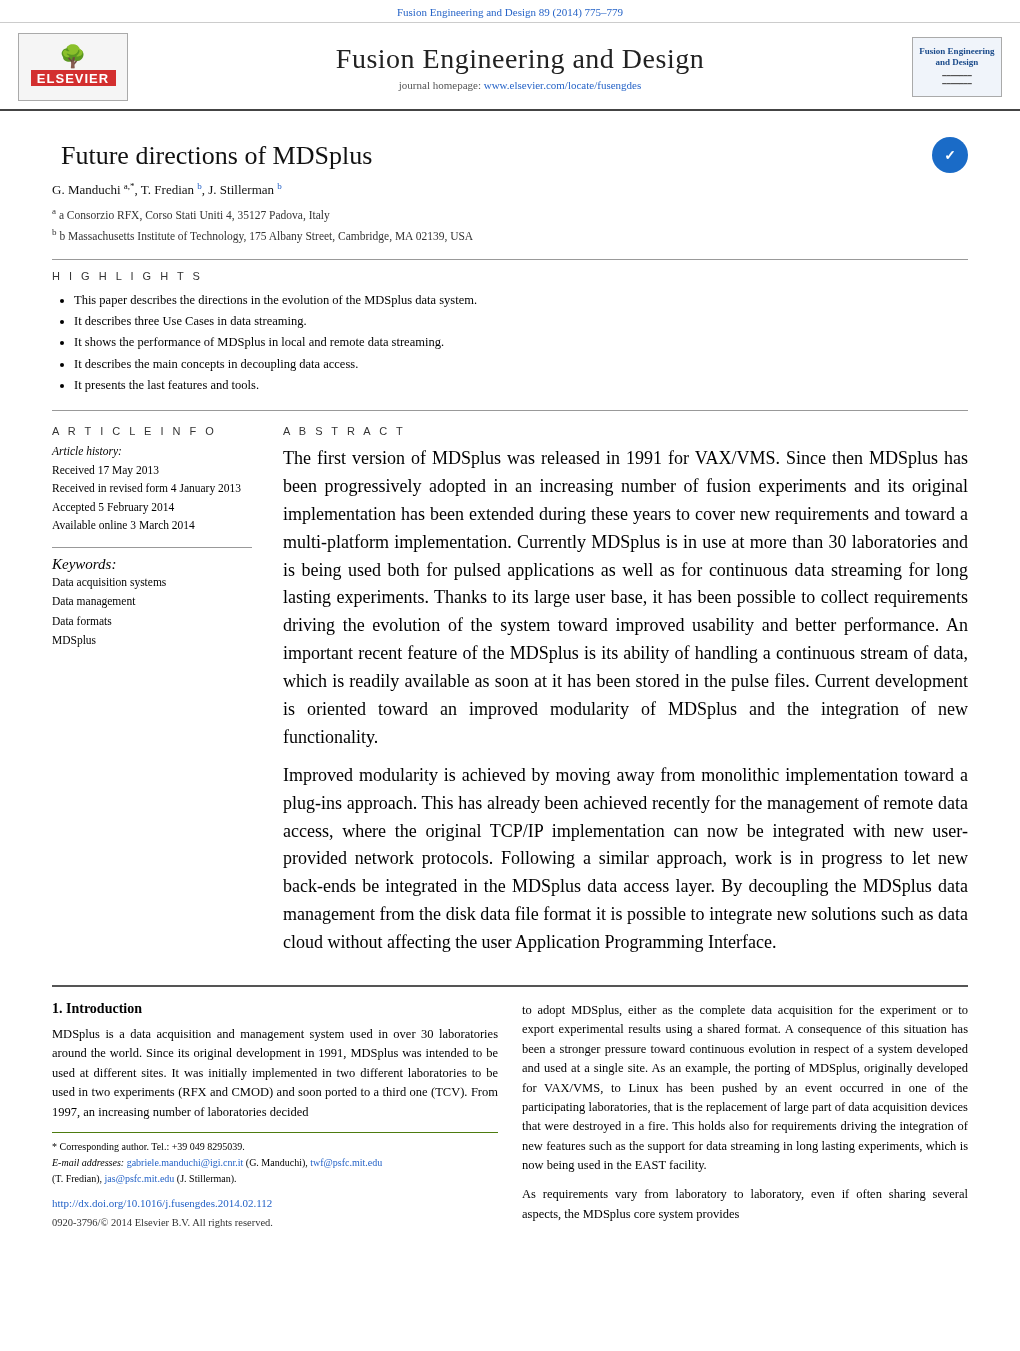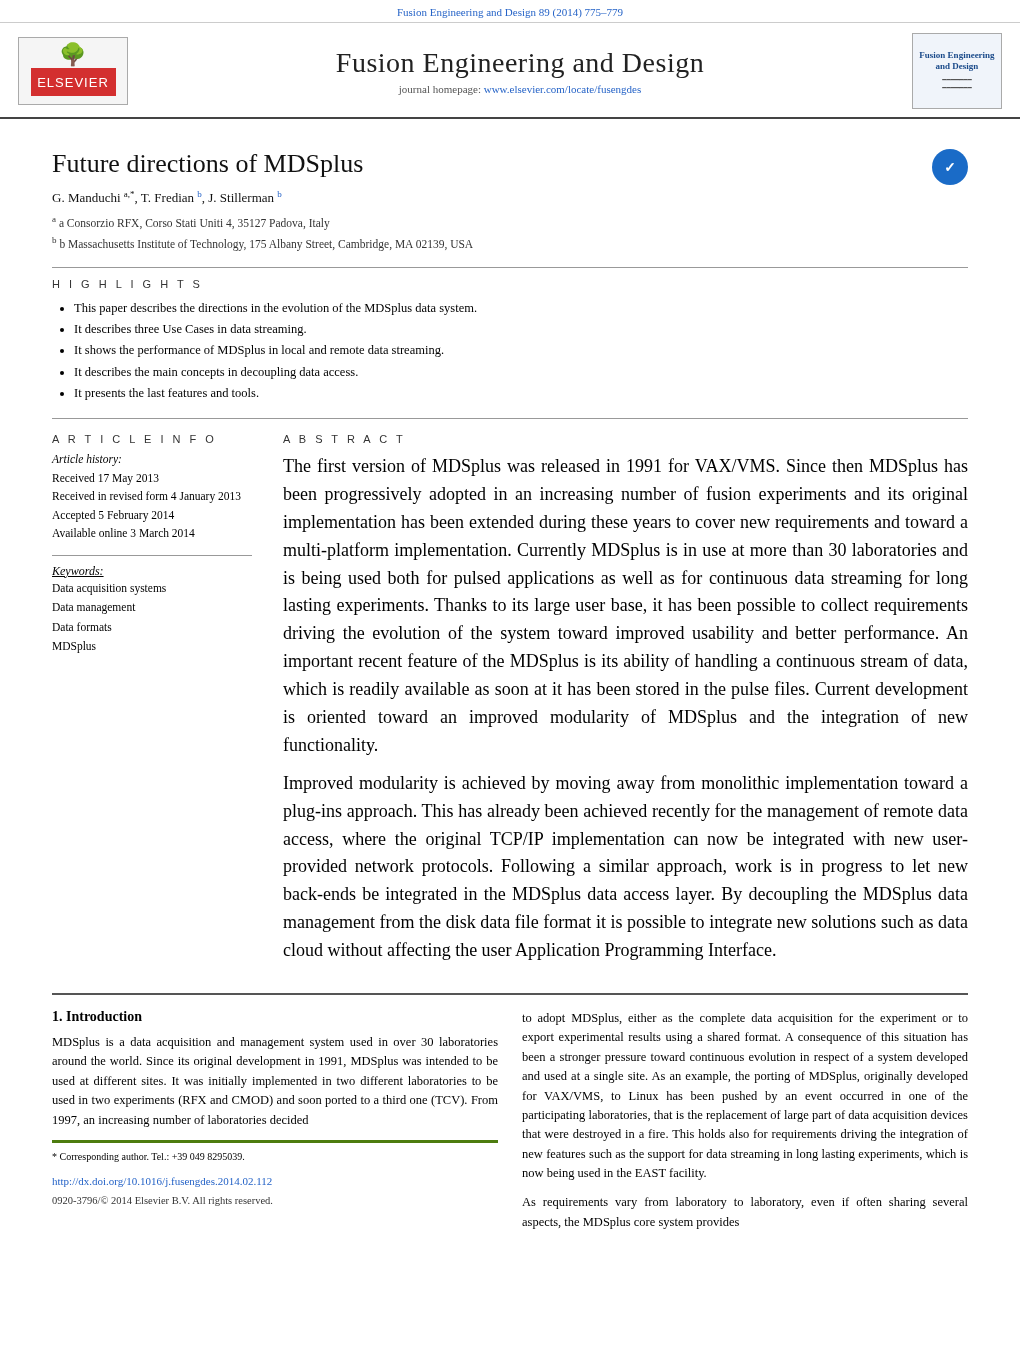--- a/index.html
+++ b/index.html
@@ -60,21 +60,21 @@
       font-size: 11px;
       color: #555;
       margin-top: 4px;
     }
     .journal-header .center-block .homepage a {
       color: #2563c7;
       text-decoration: none;
     }
     .journal-header .right-logo {
       width: 90px;
-      height: 76px;
+      height: 60px;
       border: 1px solid #aaa;
       display: flex;
       flex-direction: column;
       align-items: center;
       justify-content: center;
       font-size: 8px;
       color: #555;
       background: #f0f4fa;
       text-align: center;
       padding: 4px;
@@ -180,22 +180,21 @@
     }
     .article-info .info-row {
       font-size: 11.5px;
       line-height: 1.6;
     }
     .keywords-section {
       margin-top: 12px;
     }
     .keywords-section .kw-label {
       font-style: italic;
-      font-size: 12px;
-      text-decoration: underline;
+      font-size: 15px;
     }
     .keywords-section .kw-items {
       font-size: 11.5px;
       line-height: 1.7;
     }
     .abstract-section {
       flex: 1;
       font-size: 12.5px;
     }
     .abstract-section .abs-heading {
@@ -239,21 +238,21 @@
       text-align: justify;
       line-height: 1.55;
       margin-bottom: 10px;
     }
     .section-title {
       font-size: 14px;
       font-weight: bold;
       margin-bottom: 8px;
     }
     .footnotes {
-      border-top: 3px solid #4d7c0f;
+      border-top: 1px solid #4d7c0f;
       margin-top: 10px;
       padding-top: 6px;
       font-size: 10px;
       line-height: 1.6;
     }
     .footnotes a {
       color: #2563c7;
       text-decoration: none;
     }
     .doi-line {
@@ -263,26 +262,26 @@
       text-decoration: none;
       display: block;
     }
     .issn-line {
       font-size: 10.5px;
       color: #333;
       margin-top: 2px;
     }
     .elsevier-logo {
       width: 85px;
-      height: 28px;
+      height: 16px;
       background: #d32f2f;
       color: white;
       font-size: 13px;
       font-family: Arial, sans-serif;
-      font-weight: normal;
+      font-weight: bold;
       display: flex;
       align-items: center;
       justify-content: center;
       letter-spacing: 1px;
       margin-bottom: 4px;
     }
     .left-logo-img {
       display: flex;
       flex-direction: column;
       align-items: center;
@@ -314,21 +313,21 @@
     </div>
   </div>
   <div class="right-logo">
     <div class="logo-title">Fusion Engineering<br>and Design</div>
     <div style="font-size:7px; color:#555; margin-top:4px;">━━━━━━━<br>━━━━━━━</div>
   </div>
 </div>
 
 <div class="article-container">
 
-  <div style="display:flex; align-items:center; justify-content:space-between;">
+  <div style="display:flex; align-items:flex-start; justify-content:space-between;margin-left:9px;">
     <h1 class="article-title">Future directions of MDSplus</h1>
     <div class="crossmark" title="CrossMark">✓</div>
   </div>
 
   <div class="authors">
     G. Manduchi <sup>a,*</sup>, T. Fredian <sup><a href="#">b</a></sup>, J. Stillerman <sup><a href="#">b</a></sup>
   </div>
 
   <div class="affiliations">
     <div><sup>a</sup> <span>a Consorzio RFX, Corso Stati Uniti 4, 35127 Padova, Italy</span></div>
@@ -384,20 +383,26 @@
   <div class="body-content">
 
     <div class="body-col">
       <div class="section-title">
         <span>1.</span> <span>Introduction</span>
       </div>
       <p>MDSplus is a data acquisition and management system used in over 30 laboratories around the world. Since its original development in 1991, MDSplus was intended to be used at different sites. It was initially implemented in two different laboratories to be used in two experiments (RFX and CMOD) and soon ported to a third one (TCV). From 1997, an increasing number of laboratories decided</p>
 
       <div class="footnotes">
         <div>* Corresponding author. Tel.: +39 049 8295039.</div>
+        <div>
+          <em>E-mail addresses:</em>
+          <a href="#">gabriele.manduchi@igi.cnr.it</a> (G. Manduchi),
+          <a href="#">twf@psfc.mit.edu</a>
+          <br>(T. Fredian), <a href="#">jas@psfc.mit.edu</a> (J. Stillerman).
+        </div>
         <a class="doi-line" href="#">http://dx.doi.org/10.1016/j.fusengdes.2014.02.112</a>
         <div class="issn-line">0920-3796/© 2014 Elsevier B.V. All rights reserved.</div>
       </div>
     </div>
 
     <div class="body-col">
       <p>to adopt MDSplus, either as the complete data acquisition for the experiment or to export experimental results using a shared format. A consequence of this situation has been a stronger pressure toward continuous evolution in respect of a system developed and used at a single site. As an example, the porting of MDSplus, originally developed for VAX/VMS, to Linux has been pushed by an event occurred in one of the participating laboratories, that is the replacement of large part of data acquisition devices that were destroyed in a fire. This holds also for requirements driving the integration of new features such as the support for data streaming in long lasting experiments, which is now being used in the EAST facility.</p>
       <p>As requirements vary from laboratory to laboratory, even if often sharing several aspects, the MDSplus core system provides</p>
     </div>
   </div>

